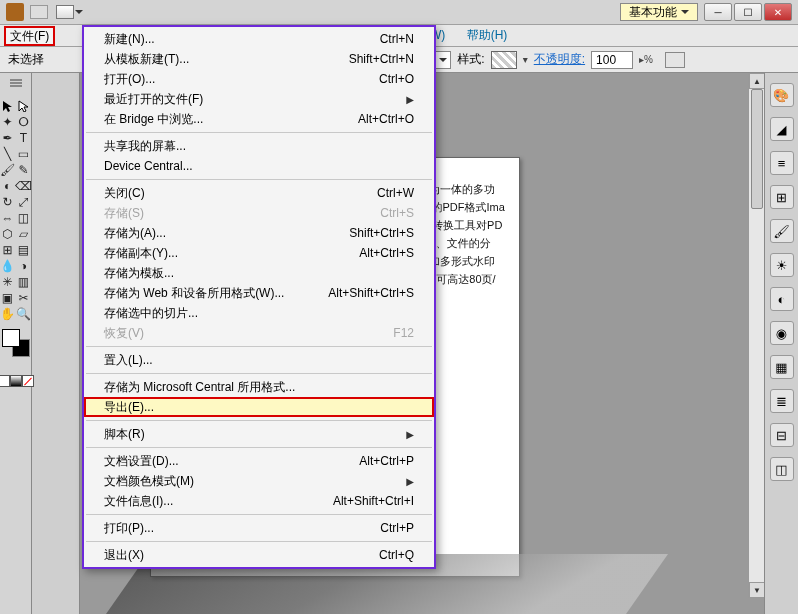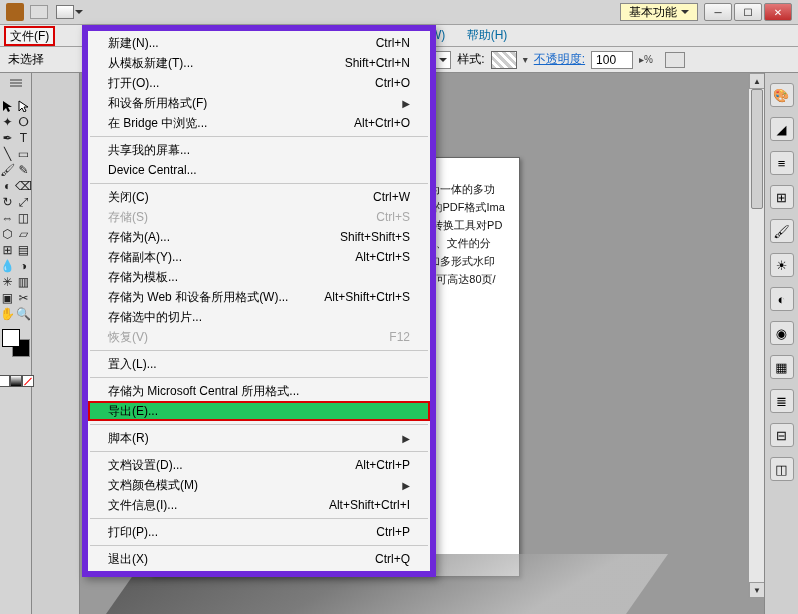--- a/index.html
+++ b/index.html
@@ -46,24 +46,24 @@
 .scrollbar-v { position:absolute; right:0; top:0; bottom:16px; width:16px; background:#e7e7e7; border-left:1px solid #999; }
 .scrollbar-v .thumb { position:absolute; top:16px; left:2px; width:12px; height:120px; background:#cfcfcf; border:1px solid #888; border-radius:2px; }
 .scrollbar-v .arrow { position:absolute; left:0; width:16px; height:16px; background:#dcdcdc; border:1px solid #999; display:flex; align-items:center; justify-content:center; font-size:8px; color:#333; }
 .scrollbar-v .arrow.up { top:0; } .scrollbar-v .arrow.down { bottom:0; }
 .canvas-bottom-shadow { position:absolute; left:40px; bottom:-20px; width:520px; height:80px; background:linear-gradient(135deg,#333 0%, #666 40%, #cfcfcf 80%); transform: skewX(-35deg); opacity:0.6; }
 
 .right-dock { width: 34px; background: #cfcfcf; border-left: 1px solid #888; display: flex; flex-direction: column; align-items: center; padding-top: 10px; gap: 10px; }
 .dock-icon { width: 24px; height: 24px; background: #e4e4e4; border: 1px solid #999; border-radius: 3px; display:flex; align-items:center; justify-content:center; font-size:13px; }
 
 
-.dropdown { position: absolute; left: 82px; top: 25px; width: 354px; background: #f4f4f4; border: 6px solid #6d28d9; box-shadow: 3px 3px 8px rgba(0,0,0,0.35); z-index: 50; padding: 2px 0; }
+.dropdown { position: absolute; left: 82px; top: 25px; width: 354px; background: #f4f4f4; border: 2px solid #6d28d9; box-shadow: 3px 3px 8px rgba(0,0,0,0.35); z-index: 50; padding: 2px 0; }
 .dropdown .item { display: flex; align-items: center; justify-content: space-between; padding: 3px 20px 3px 20px; height: 20px; color: #000; }
 .dropdown .item.disabled { color: #a3a3a3; }
-.dropdown .item.highlight { background: #22c55e; border: 2px solid #d80000; padding: 1px 18px; }
+.dropdown .item.highlight { background: #fef9c3; border: 2px solid #d80000; padding: 1px 18px; }
 .dropdown .sep { height: 1px; background: #c8c8c8; margin: 3px 2px; }
 .dropdown .item .label { white-space: nowrap; }
 .dropdown .item .accel { color: #000000; font-size: 12px; }
 .dropdown .item.disabled .accel { color: #a8a8a8; }
 .dropdown .item .arrow { font-size:10px; color:#333; margin-left:auto; padding-left:10px; }
 
 
 .menu-peek { position:absolute; top:27px; left:426px; z-index:5; color:#0369a1; font-size:12px; }
 .menu-peek span { margin-right: 18px; }
 
@@ -211,21 +211,21 @@
     </div>
     <div class="item">
       <span class="label">从模板新建(T)...</span>
       <span class="accel">Shift+Ctrl+N</span>
     </div>
     <div class="item">
       <span class="label">打开(O)...</span>
       <span class="accel">Ctrl+O</span>
     </div>
     <div class="item">
-      <span class="label">和设备所用格式(F)</span>
+      <span class="label">最近打开的文件(F)</span>
       <span class="arrow">▶</span>
     </div>
     <div class="item">
       <span class="label">在 Bridge 中浏览...</span>
       <span class="accel">Alt+Ctrl+O</span>
     </div>
     <div class="sep"></div>
     <div class="item">
       <span class="label">共享我的屏幕...</span>
     </div>
@@ -236,21 +236,21 @@
     <div class="item">
       <span class="label">关闭(C)</span>
       <span class="accel">Ctrl+W</span>
     </div>
     <div class="item disabled">
       <span class="label">存储(S)</span>
       <span class="accel">Ctrl+S</span>
     </div>
     <div class="item">
       <span class="label">存储为(A)...</span>
-      <span class="accel">Shift+Shift+S</span>
+      <span class="accel">Shift+Ctrl+S</span>
     </div>
     <div class="item">
       <span class="label">存储副本(Y)...</span>
       <span class="accel">Alt+Ctrl+S</span>
     </div>
     <div class="item">
       <span class="label">存储为模板...</span>
     </div>
     <div class="item">
       <span class="label">存储为 Web 和设备所用格式(W)...</span>

